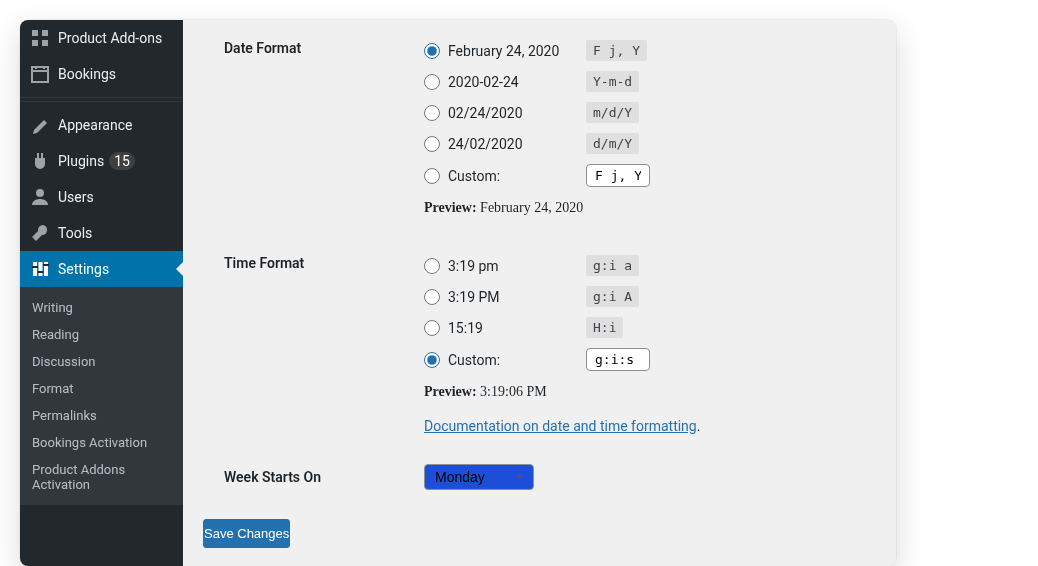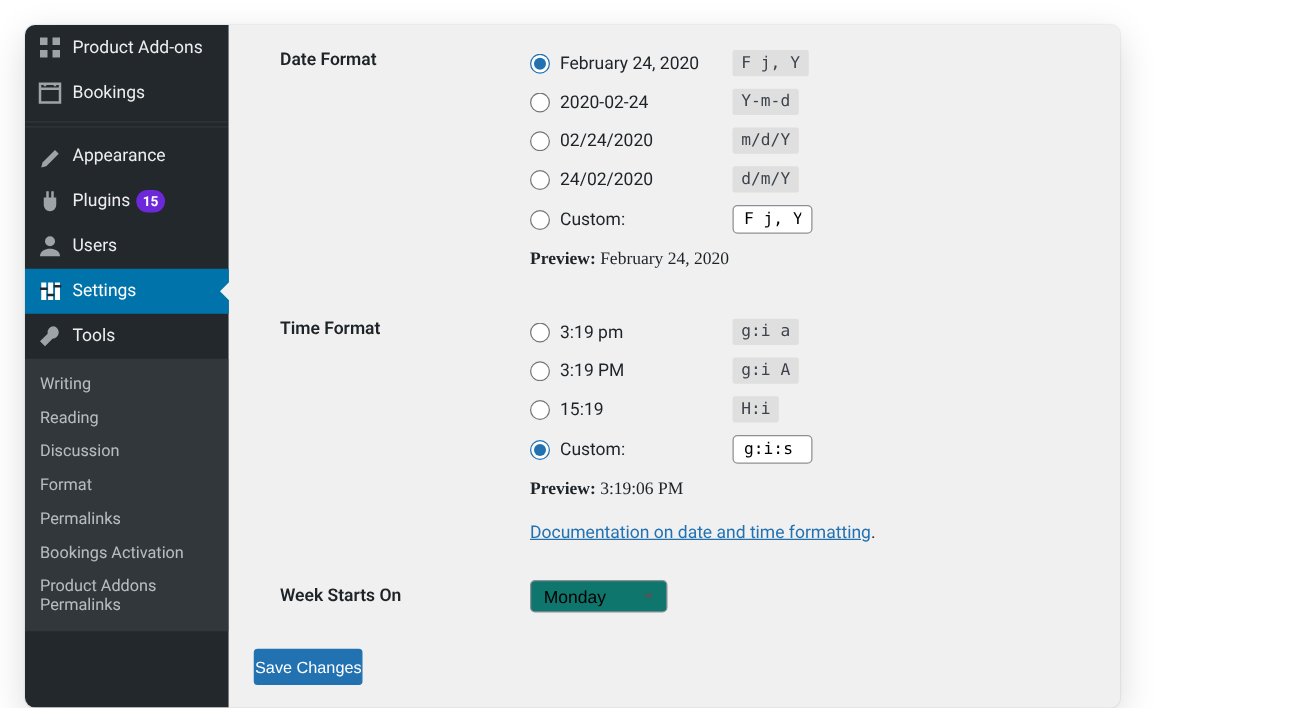--- a/index.html
+++ b/index.html
@@ -59,24 +59,24 @@
       border-right-color: #f0f0f1;
     }
     .badge {
       display: inline-flex;
       align-items: center;
       justify-content: center;
       min-width: 18px;
       height: 18px;
       padding: 0 5px;
       border-radius: 9px;
-      background: #6d28d9;
+      background: #404040;
       color: #fff;
-      font-size: 11px;
-      font-weight: 700;
+      font-size: 14px;
+      font-weight: 400;
       margin-left: 5px;
     }
     .submenu {
       background: #32373c;
       padding: 7px 0;
     }
     .sub-item {
       padding: 6px 12px;
       font-size: 13px;
       color: rgba(240,245,250,0.7);
@@ -154,21 +154,21 @@
       font-size: 14px;
     }
     .doc-link-wrap { padding: 14px 0 0 0; }
     .select-wrap {
       position: relative;
       display: inline-block;
     }
     select.wp-select {
       appearance: none;
       -webkit-appearance: none;
-      background: #0f766e;
+      background: #1d4ed8;
       border: 1px solid #8c8f94;
       border-radius: 4px;
       padding: 4px 30px 4px 10px;
       font-size: 14px;
       min-width: 110px;
       cursor: pointer;
     }
     .select-wrap svg.chev {
       position: absolute;
       right: 8px;
@@ -235,50 +235,50 @@
         </div>
         <div class="menu-item">
           <span class="icon">
             <svg viewBox="0 0 20 20">
               <circle cx="10" cy="6" r="4"></circle>
               <path d="M2 18c0-4 4-6 8-6s8 2 8 6z"></path>
             </svg>
           </span>
           <span>Users</span>
         </div>
+        <div class="menu-item">
+          <span class="icon">
+            <svg viewBox="0 0 20 20">
+              <path d="M13 2a5 5 0 00-4.9 6L2 14l4 4 6-6.1A5 5 0 0013 2z"></path>
+            </svg>
+          </span>
+          <span>Tools</span>
+        </div>
         <div class="menu-item active">
           <span class="icon">
             <svg viewBox="0 0 20 20">
               <rect x="3" y="3" width="4" height="14"></rect>
               <rect x="8.5" y="3" width="4" height="14"></rect>
               <rect x="14" y="3" width="4" height="14"></rect>
               <rect x="2" y="7" width="6" height="2" fill="#23282d"></rect>
               <rect x="7.5" y="12" width="6" height="2" fill="#23282d"></rect>
               <rect x="13" y="5" width="6" height="2" fill="#23282d"></rect>
             </svg>
           </span>
           <span>Settings</span>
-        </div>
-        <div class="menu-item">
-          <span class="icon">
-            <svg viewBox="0 0 20 20">
-              <path d="M13 2a5 5 0 00-4.9 6L2 14l4 4 6-6.1A5 5 0 0013 2z"></path>
-            </svg>
-          </span>
-          <span>Tools</span>
         </div>
       </div>
     <div class="submenu" id="submenu">
         <div class="sub-item">Writing</div>
         <div class="sub-item">Reading</div>
         <div class="sub-item">Discussion</div>
         <div class="sub-item">Format</div>
         <div class="sub-item">Permalinks</div>
         <div class="sub-item">Bookings Activation</div>
-        <div class="sub-item">Product Addons Permalinks</div>
+        <div class="sub-item">Product Addons Activation</div>
       </div>
   </div>
   <div class="main">
     <table class="form-table">
 
       <tbody>
           <tr>
         <th>Date Format</th>
         <td>
           <div id="date-options">

